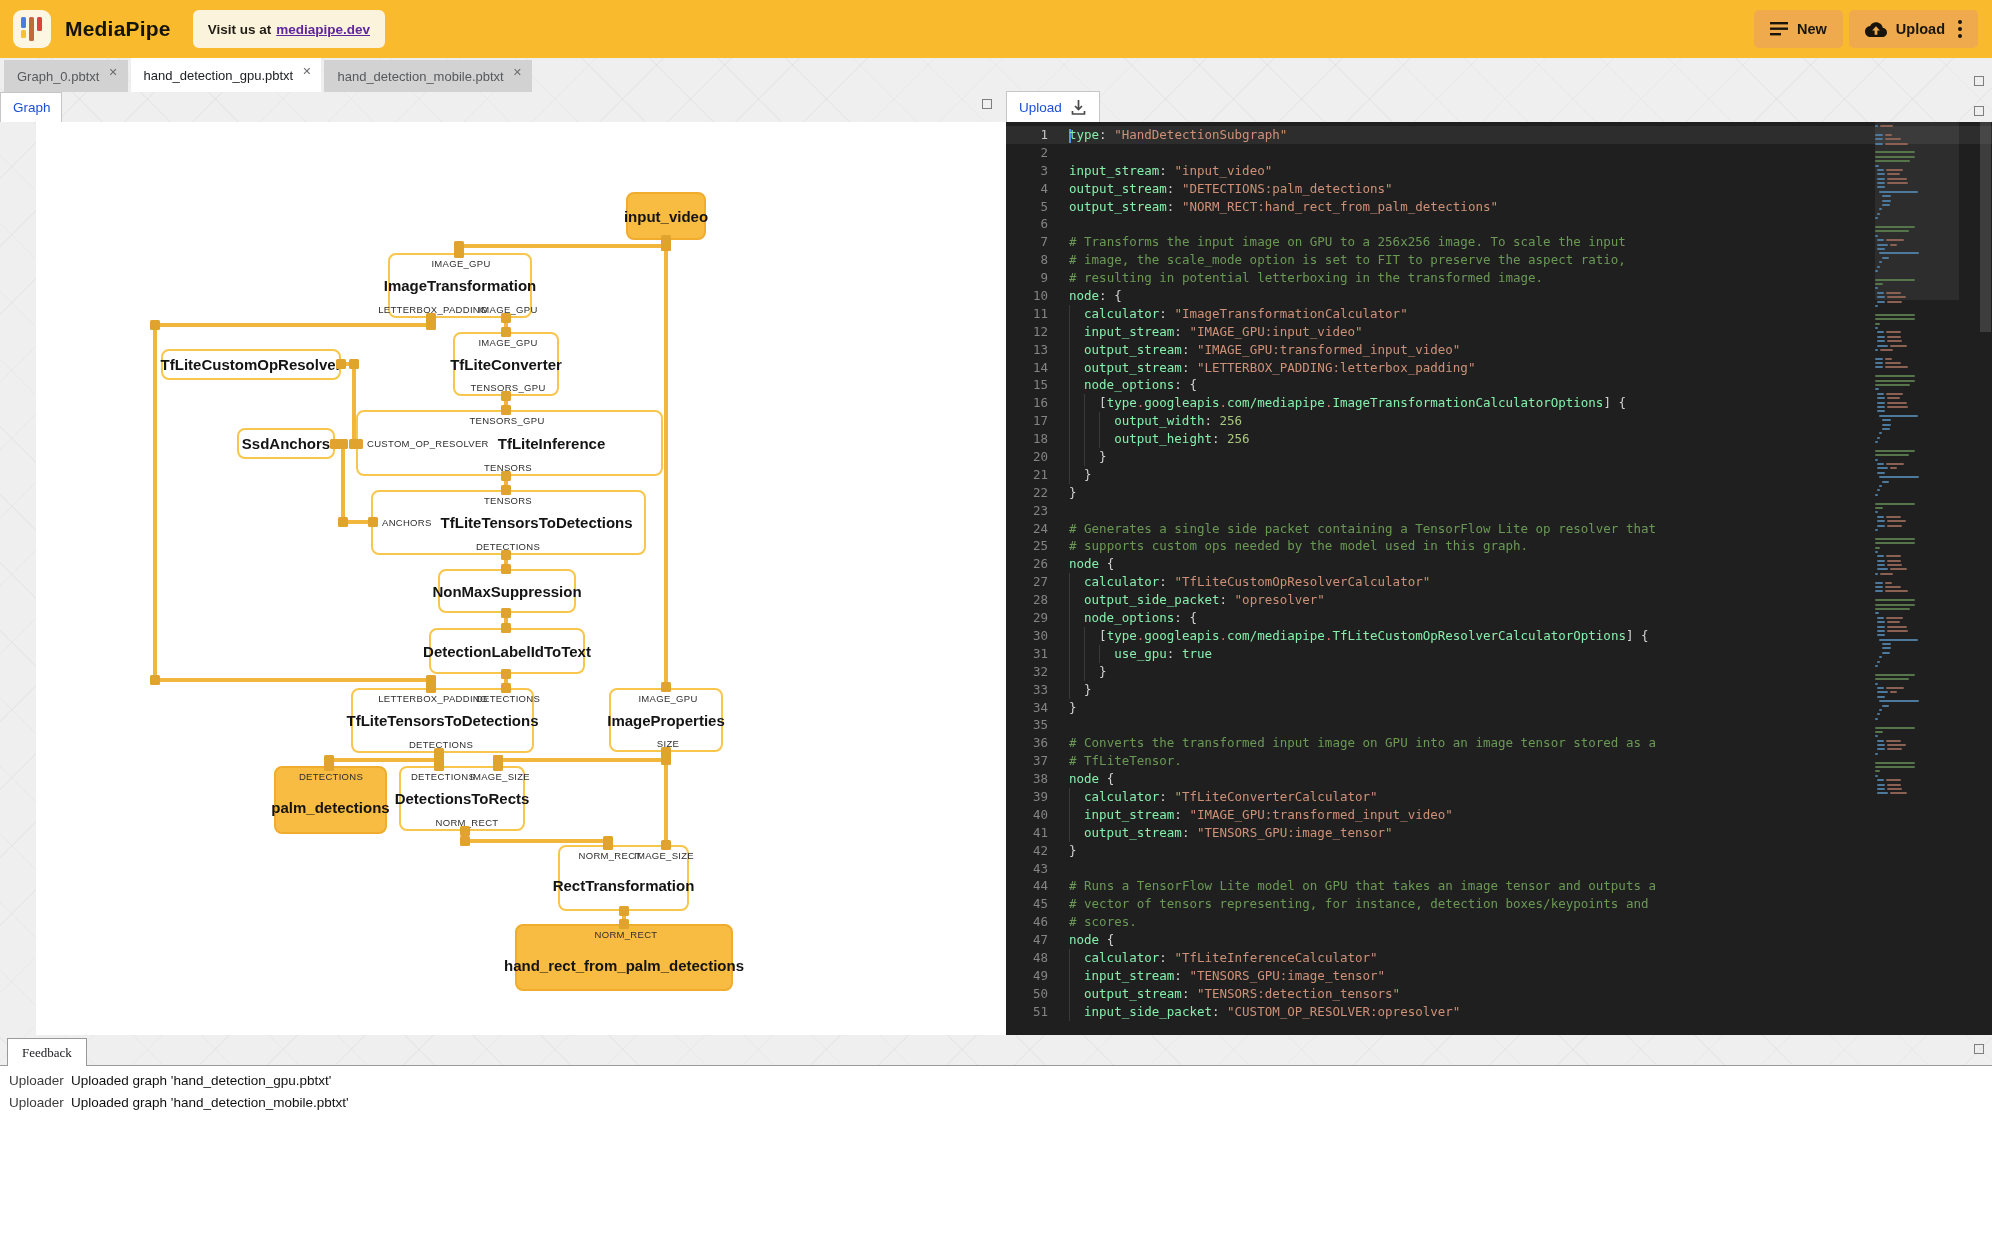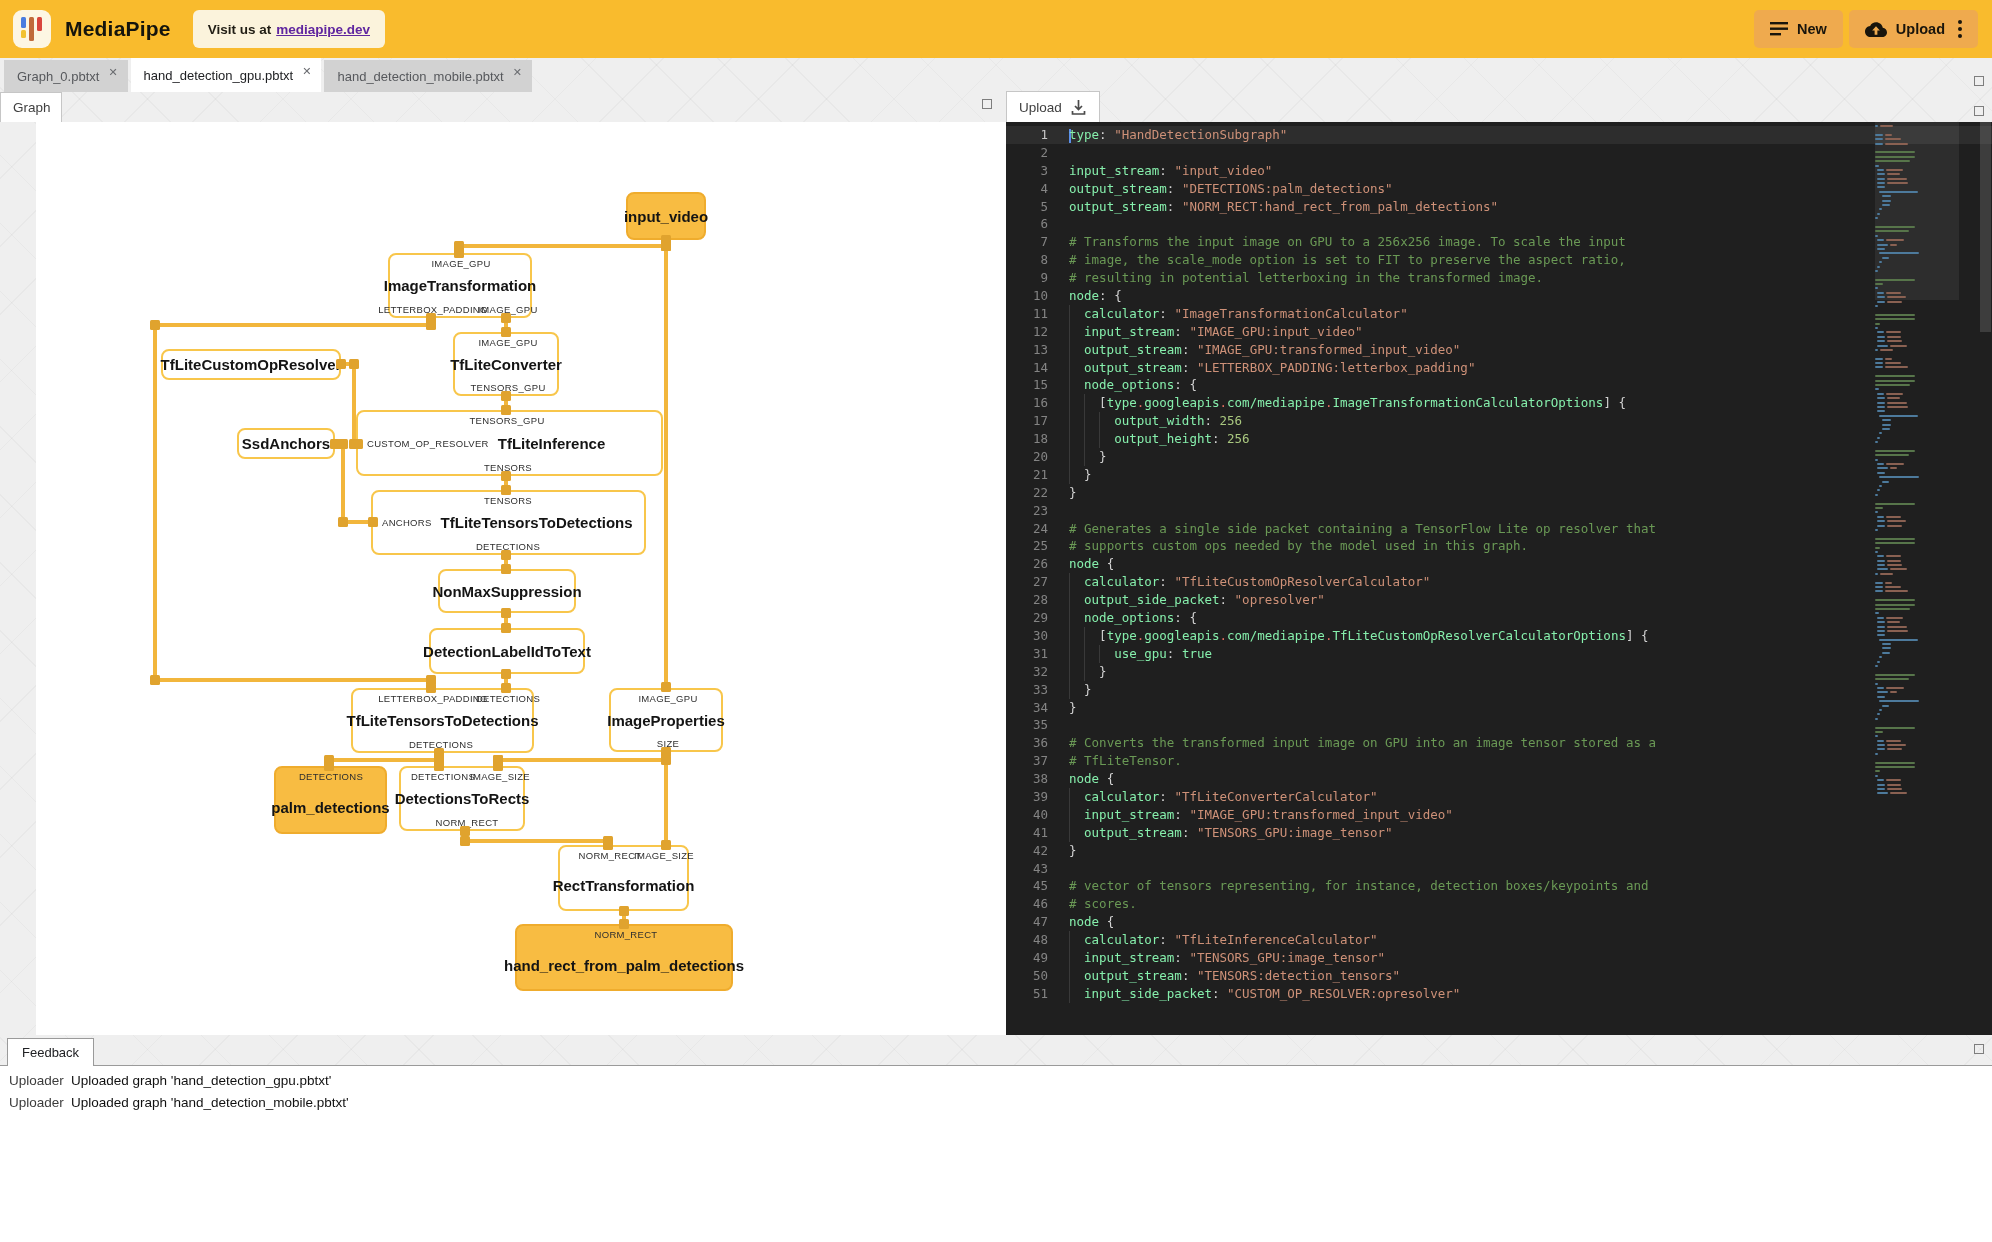--- a/index.html
+++ b/index.html
@@ -31,21 +31,21 @@
   
   #file-tabs { position:absolute; left:0; top:58px; width:1992px; height:34px; display:flex;
     align-items:flex-end; padding-left:4px; }
   .ftab { height:32px; display:flex; align-items:center; padding:0 10px 0 13px; font-size:13px;
     color:#56585c; background:#D2D2D2; margin-right:3px; cursor:pointer; white-space:nowrap; }
   .ftab.active { background:#FFFFFF; color:#202124; height:34px; }
   .ftab .close { margin-left:9px; font-size:11px; color:#6a6c70; cursor:pointer; position:relative; top:-4px; }
 
   
   .panel-tab { position:absolute; background:#fff; border:1px solid #c6c6c6; border-bottom:none;
-    display:flex; align-items:center; font-size:13.5px; color:#404040; padding:0 12px; height:30px; }
+    display:flex; align-items:center; font-size:13.5px; color:#1d4ed8; padding:0 12px; height:30px; }
   #graph-tab { left:0; top:92px; width:62px; }
   #editor-tab { left:1006px; top:91px; height:31px; gap:8px; }
 
   .expand-icon { position:absolute; width:10px; height:10px; border:1.5px solid #7e7e7e; background:transparent; cursor:pointer; }
 
   
   #graph-canvas { position:absolute; left:0; top:122px; width:1003px; height:913px; background:#fff; overflow:hidden;margin-left:36px; }
   .edge-seg { position:absolute; background:#F2B63C; z-index:1; }
   .port-dot { position:absolute; width:10px; height:10px; background:#E0A32E; border-radius:1.5px; z-index:4; }
   .gnode { position:absolute; background:#fff; border:2px solid #F8C64B; border-radius:8px; z-index:3;
@@ -77,21 +77,21 @@
   .mm-row i { display:block; height:2px; border-radius:1px; }
   #mm-view { position:absolute; right:33px; top:0; width:84px; height:178px; background:rgba(255,255,255,0.065); }
   #ed-scrollbar { position:absolute; right:0; top:0; width:13px; height:100%; }
   #ed-thumb { position:absolute; right:1px; top:0; width:11px; height:210px; background:rgba(125,125,125,0.33); }
 
   
   #feedback { position:absolute; left:0; top:1035px; width:1992px; height:207px; }
   #feedback-body { position:absolute; left:0; top:30px; width:100%; height:177px; background:#fff; border-top:1px solid #9a9a9a; }
   #feedback-tab { position:absolute; left:7px; top:3px; height:28px; background:#fff; z-index:2;
     border:1px solid #9a9a9a; border-bottom:none; display:flex; align-items:center; padding:1px 14px;
-    font-size:13px; color:#202124; }
+    font-size:13px; color:#202124;font-family:Liberation Serif, serif; }
   .fb-row { display:flex; padding:7px 0 0 9px; font-size:13.5px; color:#1d1d1d; }
   .fb-row .src { width:62px; color:#3c3c3c; }
   .fb-row .msg { font-weight:500; color:#111; }
 </style>
 </head>
 <body>
 
 <div id="header">
   <div id="logo">
     <span class="bar" style="left:8px;top:7px;width:5px;height:11px;background:#4A7DE0;"></span>
@@ -413,20 +413,21 @@
       <div class="cl"><span class="ln">34</span><span class="ct"><span class="tk-pun">}</span></span></div>
       <div class="cl"><span class="ln">35</span><span class="ct"></span></div>
       <div class="cl"><span class="ln">36</span><span class="ct"><span class="tk-com"># Converts the transformed input image on GPU into an image tensor stored as a</span></span></div>
       <div class="cl"><span class="ln">37</span><span class="ct"><span class="tk-com"># TfLiteTensor.</span></span></div>
       <div class="cl"><span class="ln">38</span><span class="ct"><span class="tk-key">node</span><span class="tk-pun"> </span><span class="tk-pun">{</span></span></div>
       <div class="cl"><span class="ln">39</span><span class="ct"><span class="ind">  </span><span class="tk-key">calculator</span><span class="tk-pun">:</span><span class="tk-pun"> </span><span class="tk-str">"TfLiteConverterCalculator"</span></span></div>
       <div class="cl"><span class="ln">40</span><span class="ct"><span class="ind">  </span><span class="tk-key">input_stream</span><span class="tk-pun">:</span><span class="tk-pun"> </span><span class="tk-str">"IMAGE_GPU:transformed_input_video"</span></span></div>
       <div class="cl"><span class="ln">41</span><span class="ct"><span class="ind">  </span><span class="tk-key">output_stream</span><span class="tk-pun">:</span><span class="tk-pun"> </span><span class="tk-str">"TENSORS_GPU:image_tensor"</span></span></div>
       <div class="cl"><span class="ln">42</span><span class="ct"><span class="tk-pun">}</span></span></div>
       <div class="cl"><span class="ln">43</span><span class="ct"></span></div>
+      <div class="cl"><span class="ln">44</span><span class="ct"><span class="tk-com"># Runs a TensorFlow Lite model on GPU that takes an image tensor and outputs a</span></span></div>
       <div class="cl"><span class="ln">45</span><span class="ct"><span class="tk-com"># vector of tensors representing, for instance, detection boxes/keypoints and</span></span></div>
       <div class="cl"><span class="ln">46</span><span class="ct"><span class="tk-com"># scores.</span></span></div>
       <div class="cl"><span class="ln">47</span><span class="ct"><span class="tk-key">node</span><span class="tk-pun"> </span><span class="tk-pun">{</span></span></div>
       <div class="cl"><span class="ln">48</span><span class="ct"><span class="ind">  </span><span class="tk-key">calculator</span><span class="tk-pun">:</span><span class="tk-pun"> </span><span class="tk-str">"TfLiteInferenceCalculator"</span></span></div>
       <div class="cl"><span class="ln">49</span><span class="ct"><span class="ind">  </span><span class="tk-key">input_stream</span><span class="tk-pun">:</span><span class="tk-pun"> </span><span class="tk-str">"TENSORS_GPU:image_tensor"</span></span></div>
       <div class="cl"><span class="ln">50</span><span class="ct"><span class="ind">  </span><span class="tk-key">output_stream</span><span class="tk-pun">:</span><span class="tk-pun"> </span><span class="tk-str">"TENSORS:detection_tensors"</span></span></div>
       <div class="cl"><span class="ln">51</span><span class="ct"><span class="ind">  </span><span class="tk-key">input_side_packet</span><span class="tk-pun">:</span><span class="tk-pun"> </span><span class="tk-str">"CUSTOM_OP_RESOLVER:opresolver"</span></span></div>
     </div>
   <div id="mm-view"></div>
   <div id="minimap">

